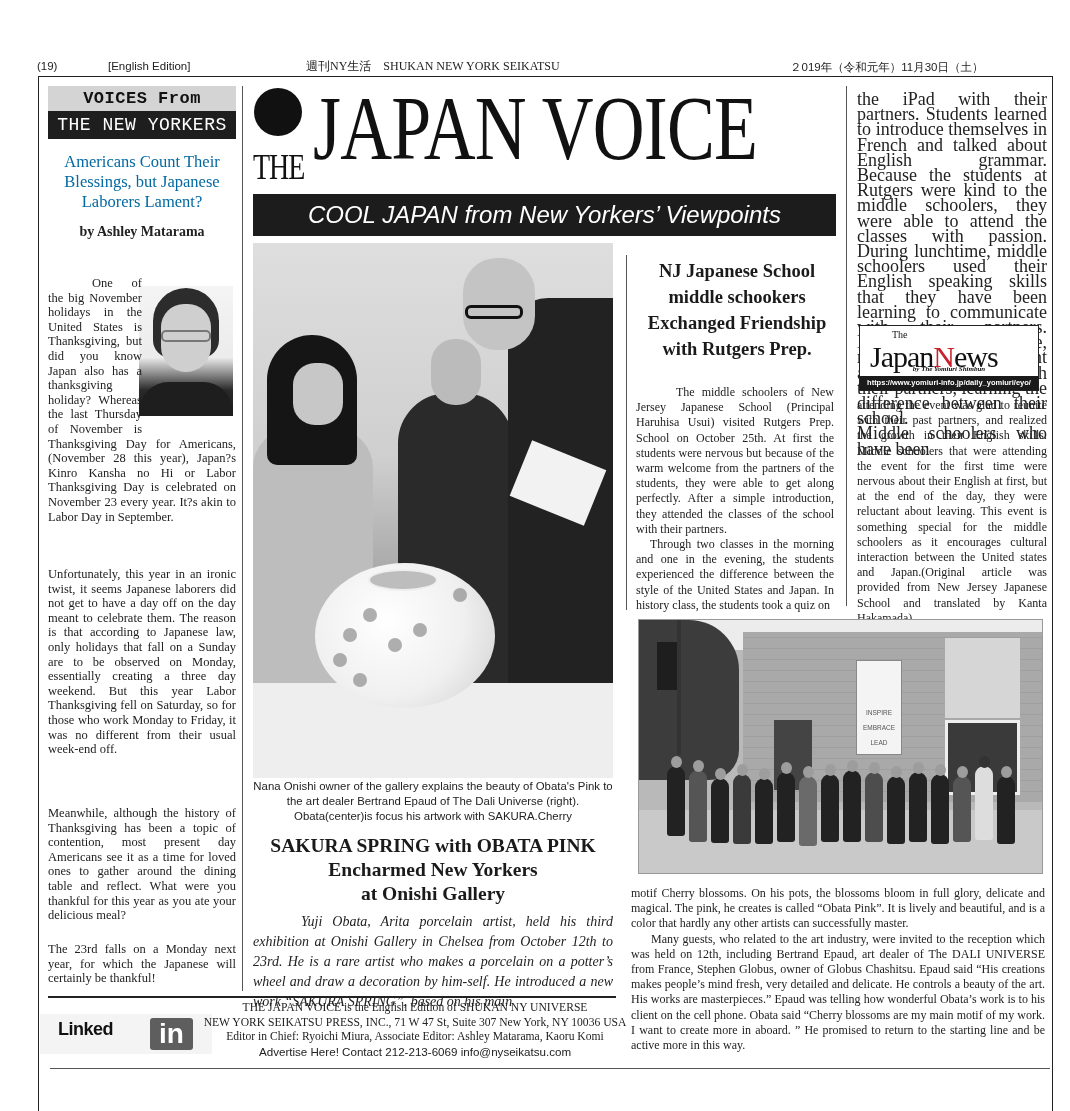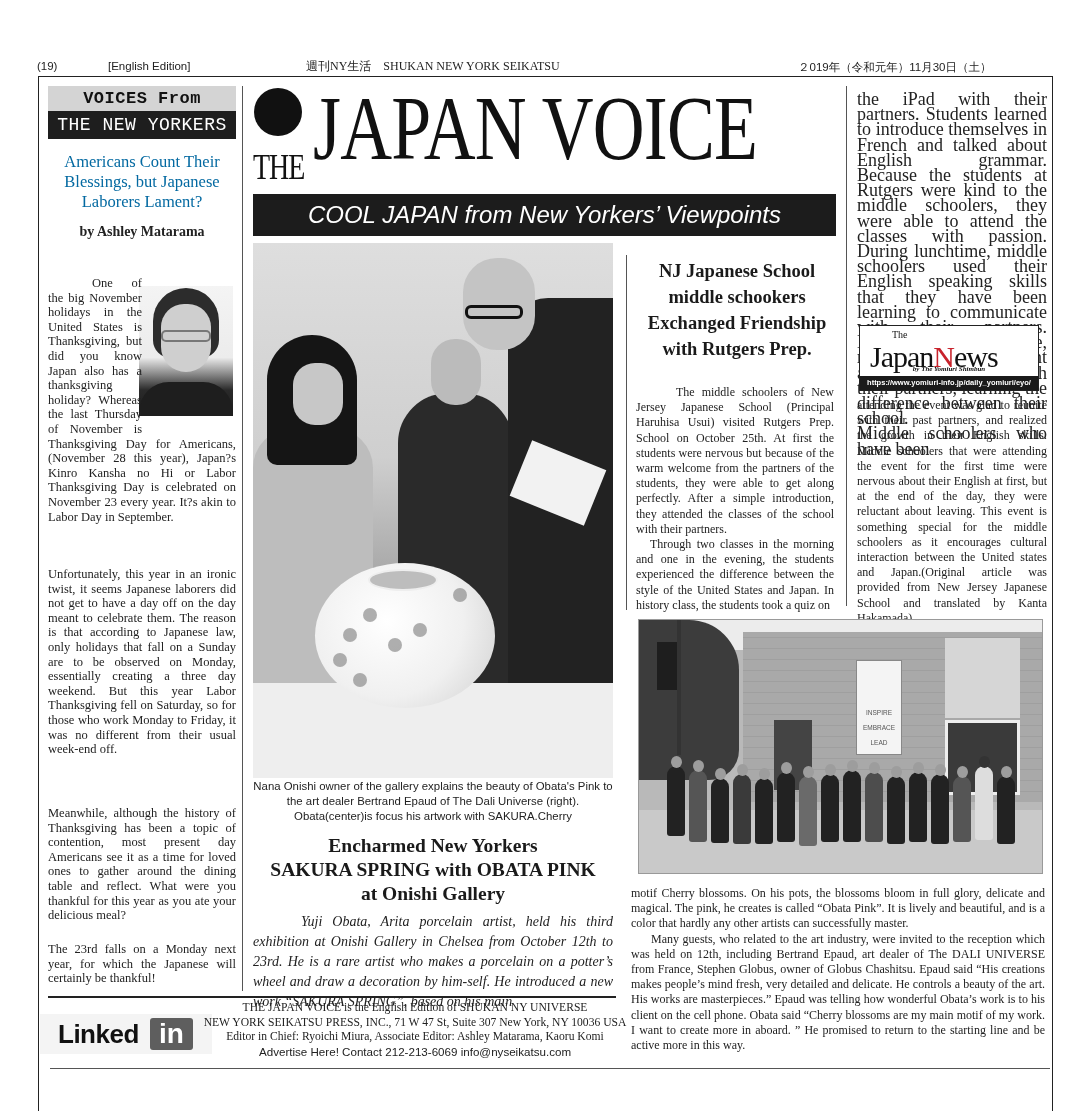--- a/index.html
+++ b/index.html
@@ -4,21 +4,21 @@
 <style>
   * { box-sizing: border-box; margin: 0; padding: 0; }
   html, body { width: 1070px; height: 1111px; background: #fff; overflow: hidden; }
   body { position: relative; font-family: "Liberation Serif", serif; color: #1a1a1a; }
 
   .masthead-line { position: absolute; top: 58px; left: 0; width: 1070px; height: 18px; font-family: "Liberation Sans", sans-serif; font-size: 11.5px; color: #222; padding-left: 38px; }
   .masthead-line span { position: absolute; top: 2px; white-space: nowrap; }
   .mh-page { left: 37px; }
   .mh-edition { left: 108px; }
   .mh-title { left: 306px; font-family: "Liberation Serif", serif; font-size: 12px; top: 0 !important; }
-  .mh-date { left: 790px; margin-left: 8px; }
+  .mh-date { left: 790px; }
 
   .frame { position: absolute; left: 38px; top: 76px; width: 1015px; height: 1040px; border: 1.5px solid #222; }
 
   
   .voices-box { position: absolute; left: 48px; top: 86px; width: 188px; }
   .voices-top { background: #d4d4d4; height: 25px; text-align: center; font-family: "Liberation Mono", monospace; font-weight: bold; font-size: 17px; line-height: 25px; color: #111; letter-spacing: 0.5px; }
   .voices-bottom { background: #1e1e1e; color: #fff; height: 28px; text-align: center; font-family: "Liberation Mono", monospace; font-size: 18px; line-height: 28px; letter-spacing: 0.5px; }
   .col-divider-left { position: absolute; left: 242px; top: 86px; width: 1px; height: 905px; background: #555; }
 
   .left-headline { position: absolute; left: 48px; top: 152px; width: 188px; text-align: center; font-weight: normal; font-size: 16.5px; line-height: 20px; color: #0369a1; }
@@ -99,21 +99,21 @@
 
   .nj-continued { position: absolute; left: 631px; top: 886px; width: 414px; font-size: 12px; line-height: 15.2px; text-align: justify; color: #222; }
   .nj-continued p.indent { text-indent: 20px; }
 
   
   .footer-rule-top { position: absolute; left: 48px; top: 996px; width: 568px; height: 1.5px; background: #222; }
   .footer-rule-bottom { position: absolute; left: 50px; top: 1068px; width: 1000px; height: 1px; background: #555; }
   .footer-info { position: absolute; left: 200px; top: 1001px; width: 430px; text-align: center; font-size: 11.6px; line-height: 14.5px; color: #222; }
   .footer-info .sans { font-family: "Liberation Sans", sans-serif; }
   .linkedin { position: absolute; left: 40px; top: 1014px; width: 172px; height: 40px; background: #f4f4f4; }
-  .li-text { position:absolute; left: 18px; top: 5px; font-family: "Liberation Sans", sans-serif; font-weight: bold; font-size: 26px; color: #111; letter-spacing: -0.5px; }
+  .li-text { position:absolute; left: 18px; top: 5px; font-family: "Liberation Sans", sans-serif; font-weight: bold; font-size: 18px; color: #111; letter-spacing: -0.5px; }
   .li-box { position:absolute; left: 110px; top: 4px; width: 43px; height: 32px; background: #5e5e5e; border-radius: 3px; color: #fff; font-family: "Liberation Sans", sans-serif; font-weight: bold; font-size: 28px; line-height: 32px; text-align: center; }
 </style>
 </head>
 <body>
 
 <div class="masthead-line">
   <span class="mh-page">(19)</span>
   <span class="mh-edition">[English Edition]</span>
   <span class="mh-title">週刊NY生活　SHUKAN NEW YORK SEIKATSU</span>
   <span class="mh-date">２019年（令和元年）11月30日（土）</span>
@@ -167,22 +167,22 @@
   <div class="pg-blossom" style="left:110px;top:365px"></div>
   <div class="pg-blossom" style="left:80px;top:410px"></div>
   <div class="pg-blossom" style="left:135px;top:395px"></div>
   <div class="pg-blossom" style="left:160px;top:380px"></div>
   <div class="pg-blossom" style="left:200px;top:345px"></div>
   <div class="pg-blossom" style="left:100px;top:430px"></div>
 </div>
 <div class="photo-caption">Nana Onishi owner of the gallery explains the beauty of Obata's Pink to the art dealer Bertrand Epaud of The Dali Universe (right). Obata(center)is focus his artwork with SAKURA.Cherry</div>
 
 <div class="sakura-headline">
+  <div>SAKURA SPRING with OBATA PINK</div>
   <div>Encharmed New Yorkers</div>
-  <div>SAKURA SPRING with OBATA PINK</div>
   <div>at Onishi Gallery</div>
 </div>
 <div class="sakura-body">
   <p>Yuji Obata, Arita porcelain artist, held his third exhibition at Onishi Gallery in Chelsea from October 12th to 23rd.  He is a rare artist who makes a porcelain on a potter’s wheel and draw a decoration by him-self. He introduced a new work “SAKURA SPRING”, based on his main</p>
 </div>
 
 <div class="col-divider-mid"></div>
 <div class="col-divider-right"></div>
 <div class="nj-headline">NJ Japanese School middle schookers Exchanged Friendship with Rutgers Prep.</div>
 <div class="nj-body">

